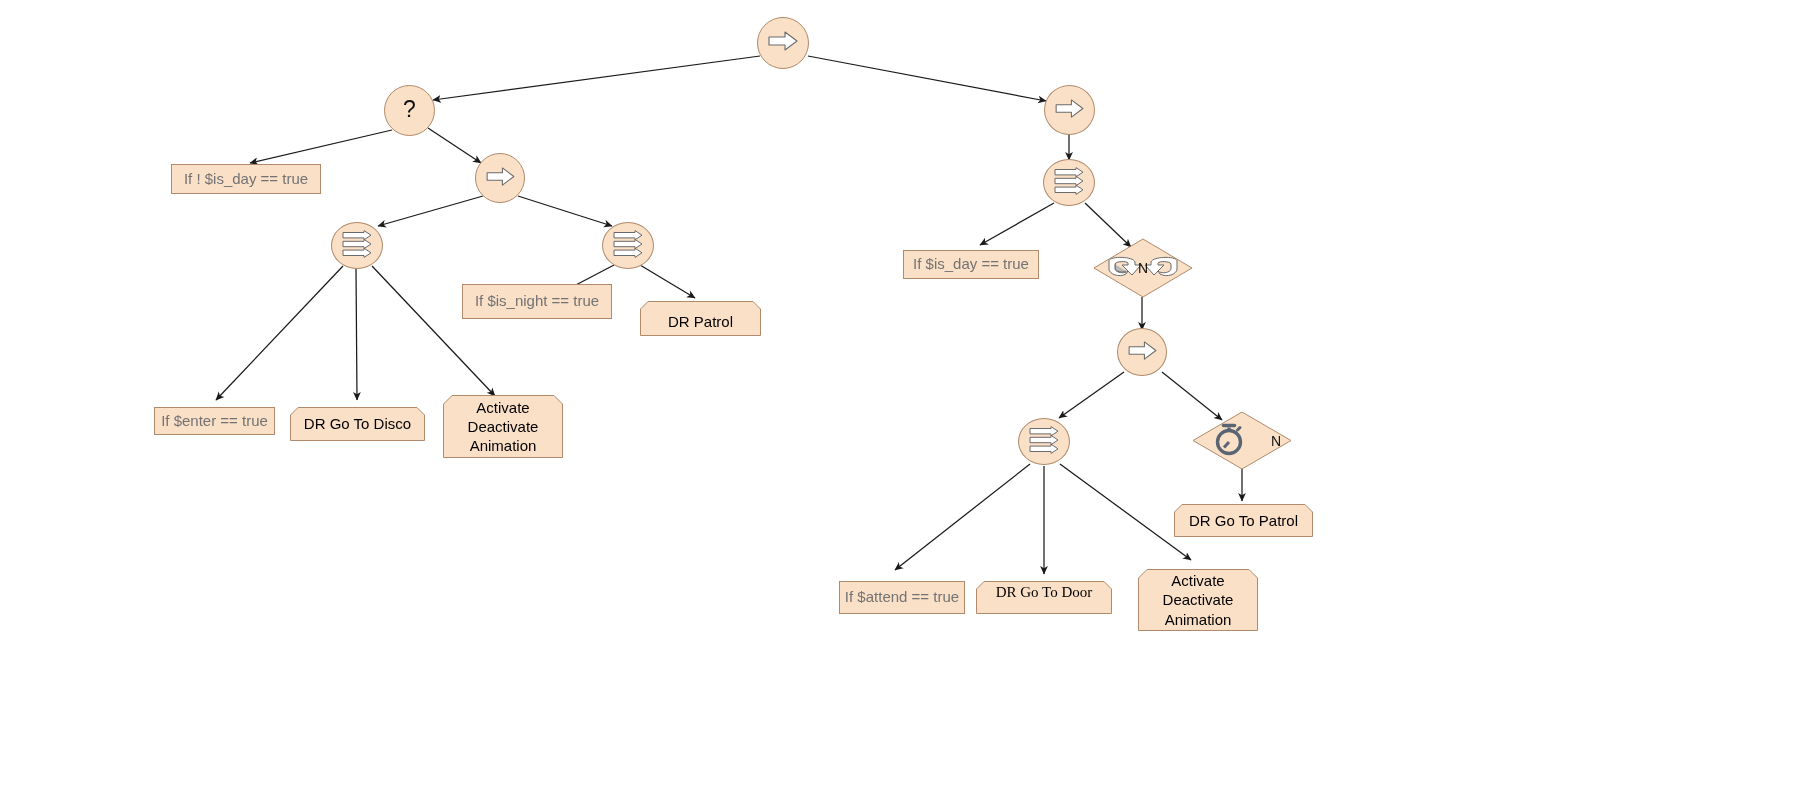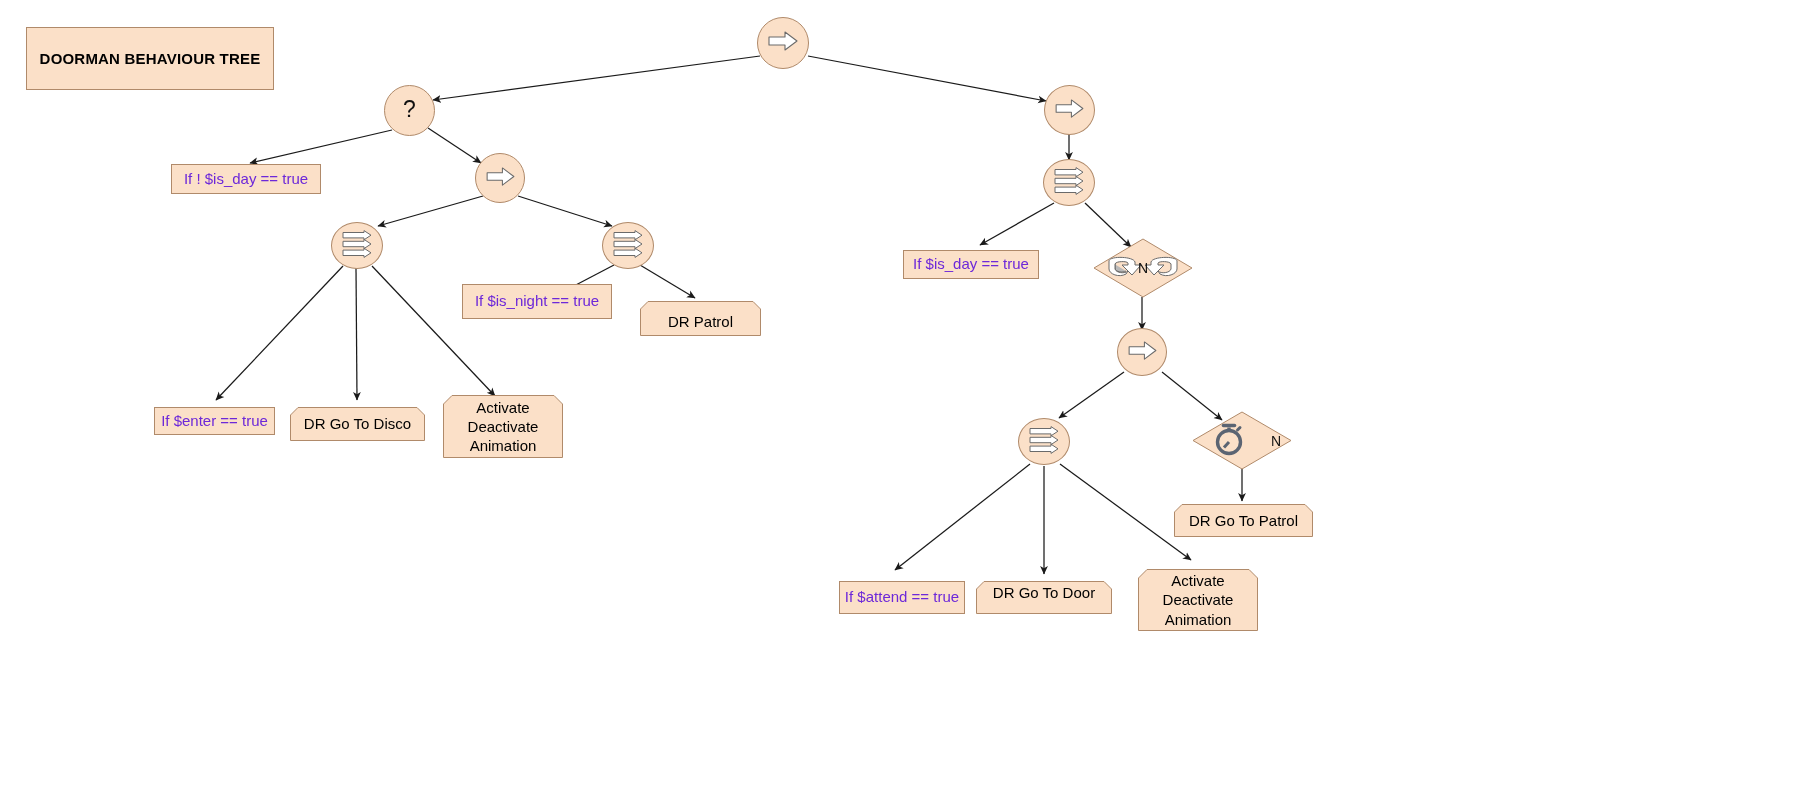--- a/index.html
+++ b/index.html
@@ -23,21 +23,21 @@
     font-weight:bold;font-size:15px;color:#000;
     letter-spacing:.2px;
   }
 
   
   .rect-box{
     background:#fbe0c8;
     border:1px solid #b08a6a;
     display:flex;align-items:center;justify-content:center;
     text-align:center;
-    font-size:15px;color:#6d28d9;
+    font-size:15px;color:#737373;
     line-height:1.25;
   }
 
   
   .chamf-wrap{position:absolute;}
   .chamf-wrap svg{position:absolute;left:0;top:0;}
   .chamf-label{
     position:absolute;left:0;top:0;width:100%;height:100%;
     display:flex;align-items:center;justify-content:center;
     text-align:center;font-size:15px;color:#000;line-height:1.28;
@@ -104,23 +104,20 @@
       <path d="M1162,372 L1222,420"></path>
 
       <path d="M1030,464 L895,570"></path>
       <path d="M1044,466 L1044,574"></path>
       <path d="M1060,464 L1191,560"></path>
 
       <path d="M1242,466 L1242,501"></path>
     </g>
   </svg>
 
-  <div class="node title-box" style="left:26px;top:27px;width:248px;height:63px;">
-    <span>DOORMAN BEHAVIOUR TREE</span>
-  </div>
 
   <div class="node circ" style="left:757px;top:17px;width:52px;height:52px;">
     <span>
       <svg width="32" height="22" viewBox="0 0 32 22">
         <path d="M2,7 L18,7 L18,2 L30,11 L18,20 L18,15 L2,15 Z" fill="#ffffff" stroke="#6a6a6a" stroke-width="1.1" stroke-linejoin="round"></path>
       </svg>
     </span>
   </div>
 
   <div class="node circ" style="left:384px;top:85px;width:51px;height:51px;">
@@ -274,21 +271,21 @@
     <svg width="139" height="33" viewBox="0 0 139 33">
       <path d="M0.5,8 L8,0.5 L131,0.5 L138.5,8 L138.5,32.5 L0.5,32.5 Z" fill="#fbe0c8" stroke="#b08a6a" stroke-width="1"></path>
     </svg>
     <div class="chamf-label">DR Go To Patrol</div>
   </div>
 
   <div class="node rect-box" style="left:815px;top:581px;width:126px;height:33px;margin-left:24px;">
     <span>If $attend == true</span>
   </div>
 
-  <div class="chamf-wrap" style="left:976px;top:581px;width:136px;height:23px;">
+  <div class="chamf-wrap" style="left:976px;top:581px;width:136px;height:23px;font-family:Liberation Serif, serif;">
     <svg width="136" height="33" viewBox="0 0 136 33">
       <path d="M0.5,8 L8,0.5 L128,0.5 L135.5,8 L135.5,32.5 L0.5,32.5 Z" fill="#fbe0c8" stroke="#b08a6a" stroke-width="1"></path>
     </svg>
     <div class="chamf-label">DR Go To Door</div>
   </div>
 
   <div class="chamf-wrap" style="left:1138px;top:569px;width:120px;height:62px;">
     <svg width="120" height="62" viewBox="0 0 120 62">
       <path d="M0.5,9 L9,0.5 L111,0.5 L119.5,9 L119.5,61.5 L0.5,61.5 Z" fill="#fbe0c8" stroke="#b08a6a" stroke-width="1"></path>
     </svg>

